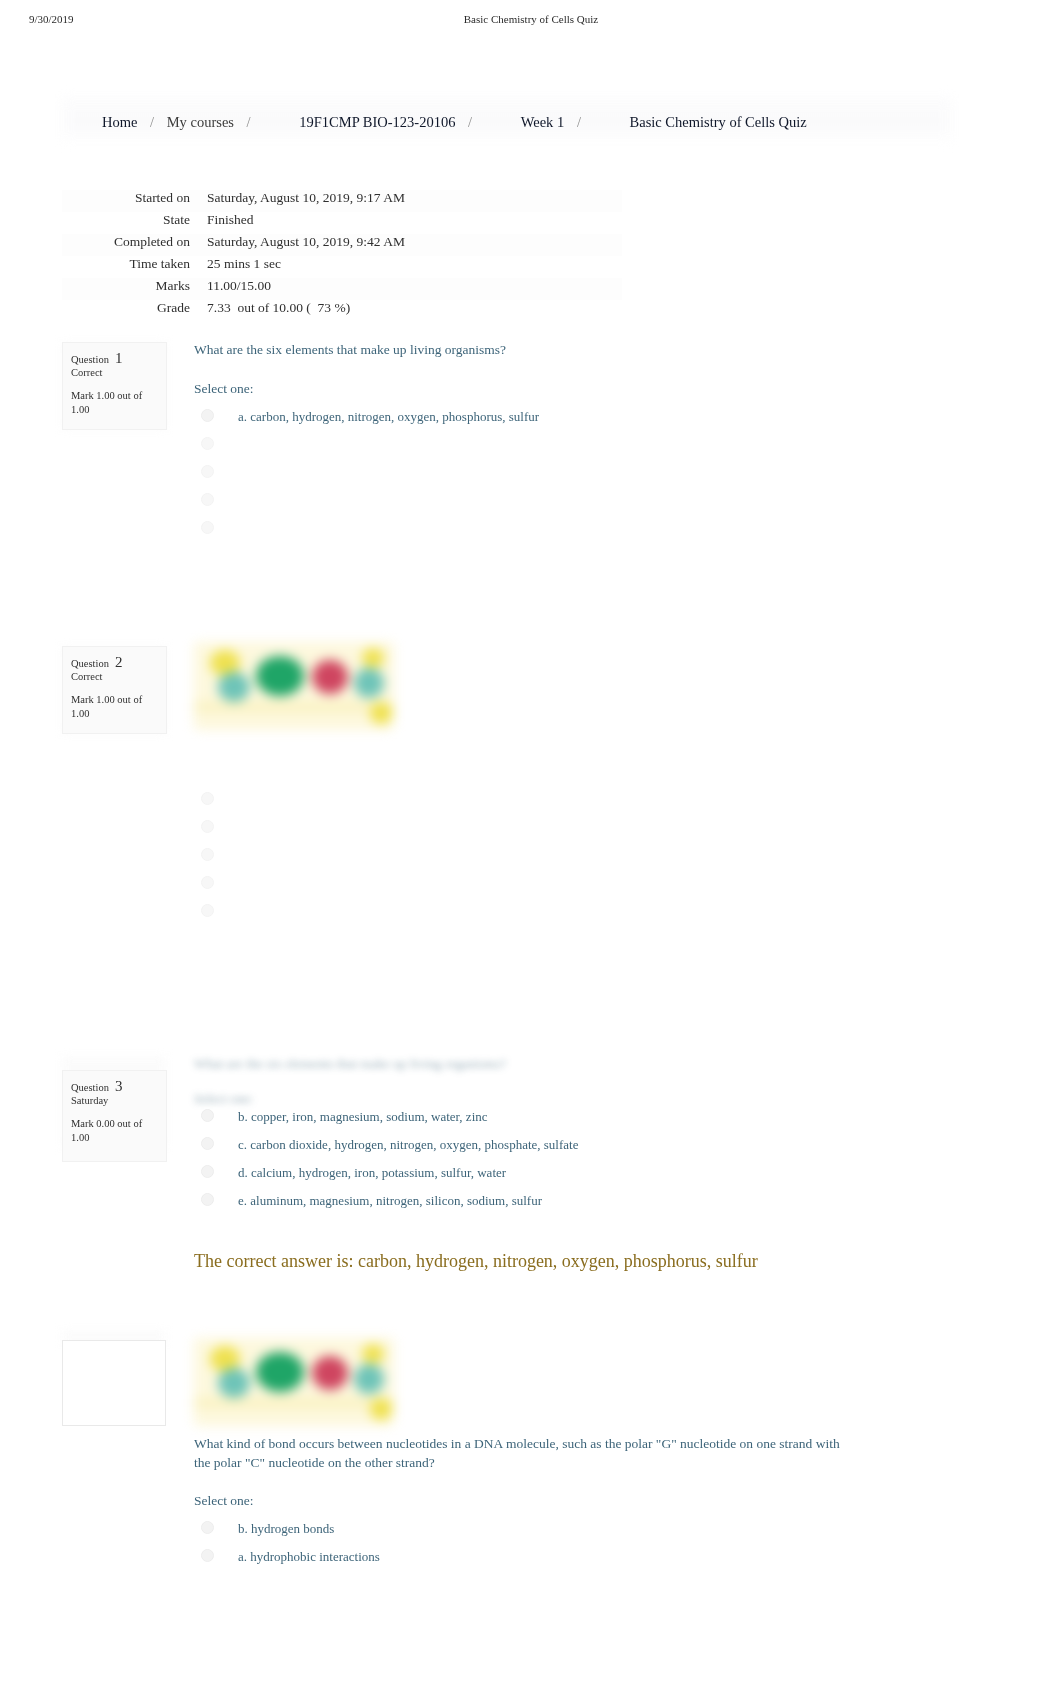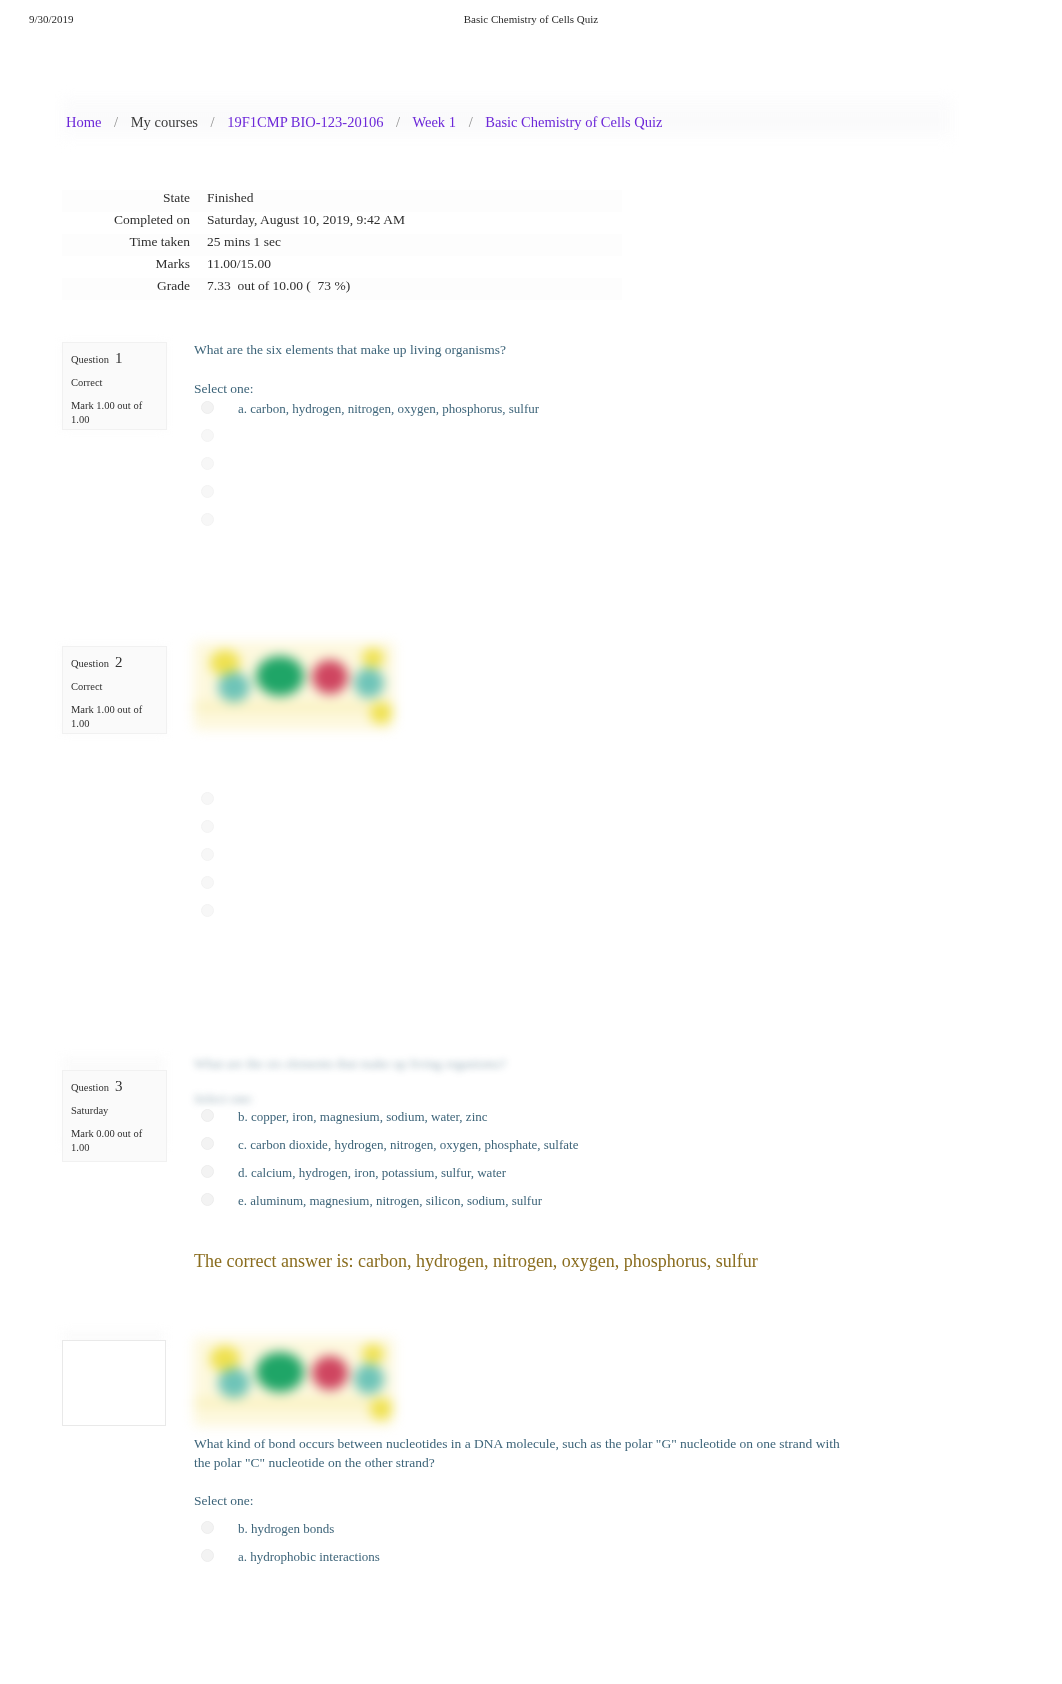--- a/index.html
+++ b/index.html
@@ -36,21 +36,21 @@
     background: linear-gradient(180deg,#fbfbfc 0%, #fafafb 60%, #ffffff 100%);
     filter: blur(6px);
     opacity: .85;
   }
   .breadcrumb {
     position: absolute; left: 66px; top: 23px;
     font-size: 14.5px; line-height: 18px;
     white-space: nowrap;
   }
   .breadcrumb a, .breadcrumb span { text-decoration: none; }
-  .crumb-link { color: #6d28d9; }
+  .crumb-link { color: #0f172a; margin-left: 36px; }
   .crumb-plain { color: #3c3c3c; }
   .crumb-sep { color: #8e8e8e; padding: 0 9px; }
 
   
   .summary {
     position: absolute; left: 62px; top: 100px; width: 560px;
   }
   .summary-row {
     display: flex; align-items: baseline;
     height: 22px;
@@ -71,31 +71,31 @@
   .qinfo {
     position: absolute; left: 62px; width: 105px;
     background: #fafafa;
     border: 1px solid #f1f1f1;
     padding: 8px 8px 10px 8px;
   }
   .qinfo-head {
     font-size: 10.5px; color: #303030; line-height: 15px;
   }
   .qinfo-head .qnum { font-size: 15px; padding-left: 6px; }
-  .qinfo-state { font-size: 10.5px; color: #303030; margin-top: 10px; }
+  .qinfo-state { font-size: 10.5px; color: #303030; margin-top: 0; }
   .qinfo-mark  { font-size: 10.5px; color: #303030; margin-top: 11px; line-height: 14px; }
 
   .qcontent { position: absolute; left: 194px; width: 800px; }
   .qtext {
     font-size: 13.5px; color: #3d6479; line-height: 19px;
   }
   .select-one {
     font-size: 13.5px; color: #3d6479; margin-top: 22px;
   }
-  .answers { margin-top: 2px; }
+  .answers { margin-top: 10px; }
   .ans {
     position: relative; height: 28px; line-height: 20px;
     padding-left: 44px;
     font-size: 13px; color: #3d6479;
   }
   .radio {
     position: absolute; left: 7px; top: 2px;
     width: 13px; height: 13px; border-radius: 50%;
     background: #f0f0f0; border: 1px solid #e6e6e6;
     opacity: .75;
@@ -172,20 +172,24 @@
       <a class="crumb-link" href="#">19F1CMP BIO-123-20106</a>
       <span class="crumb-sep">/</span>
       <a class="crumb-link" href="#">Week 1</a>
       <span class="crumb-sep">/</span>
       <a class="crumb-link" href="#">Basic Chemistry of Cells Quiz</a>
     </nav>
   </div>
 
   <div class="summary">
     <div class="summary-row">
+      <div class="sum-label">Started on</div>
+      <div class="sum-value">Saturday, August 10, 2019, 9:17 AM</div>
+    </div>
+    <div class="summary-row">
       <div class="sum-label">State</div>
       <div class="sum-value">Finished</div>
     </div>
     <div class="summary-row">
       <div class="sum-label">Completed on</div>
       <div class="sum-value">Saturday, August 10, 2019, 9:42 AM</div>
     </div>
     <div class="summary-row">
       <div class="sum-label">Time taken</div>
       <div class="sum-value">25 mins 1 sec</div>

